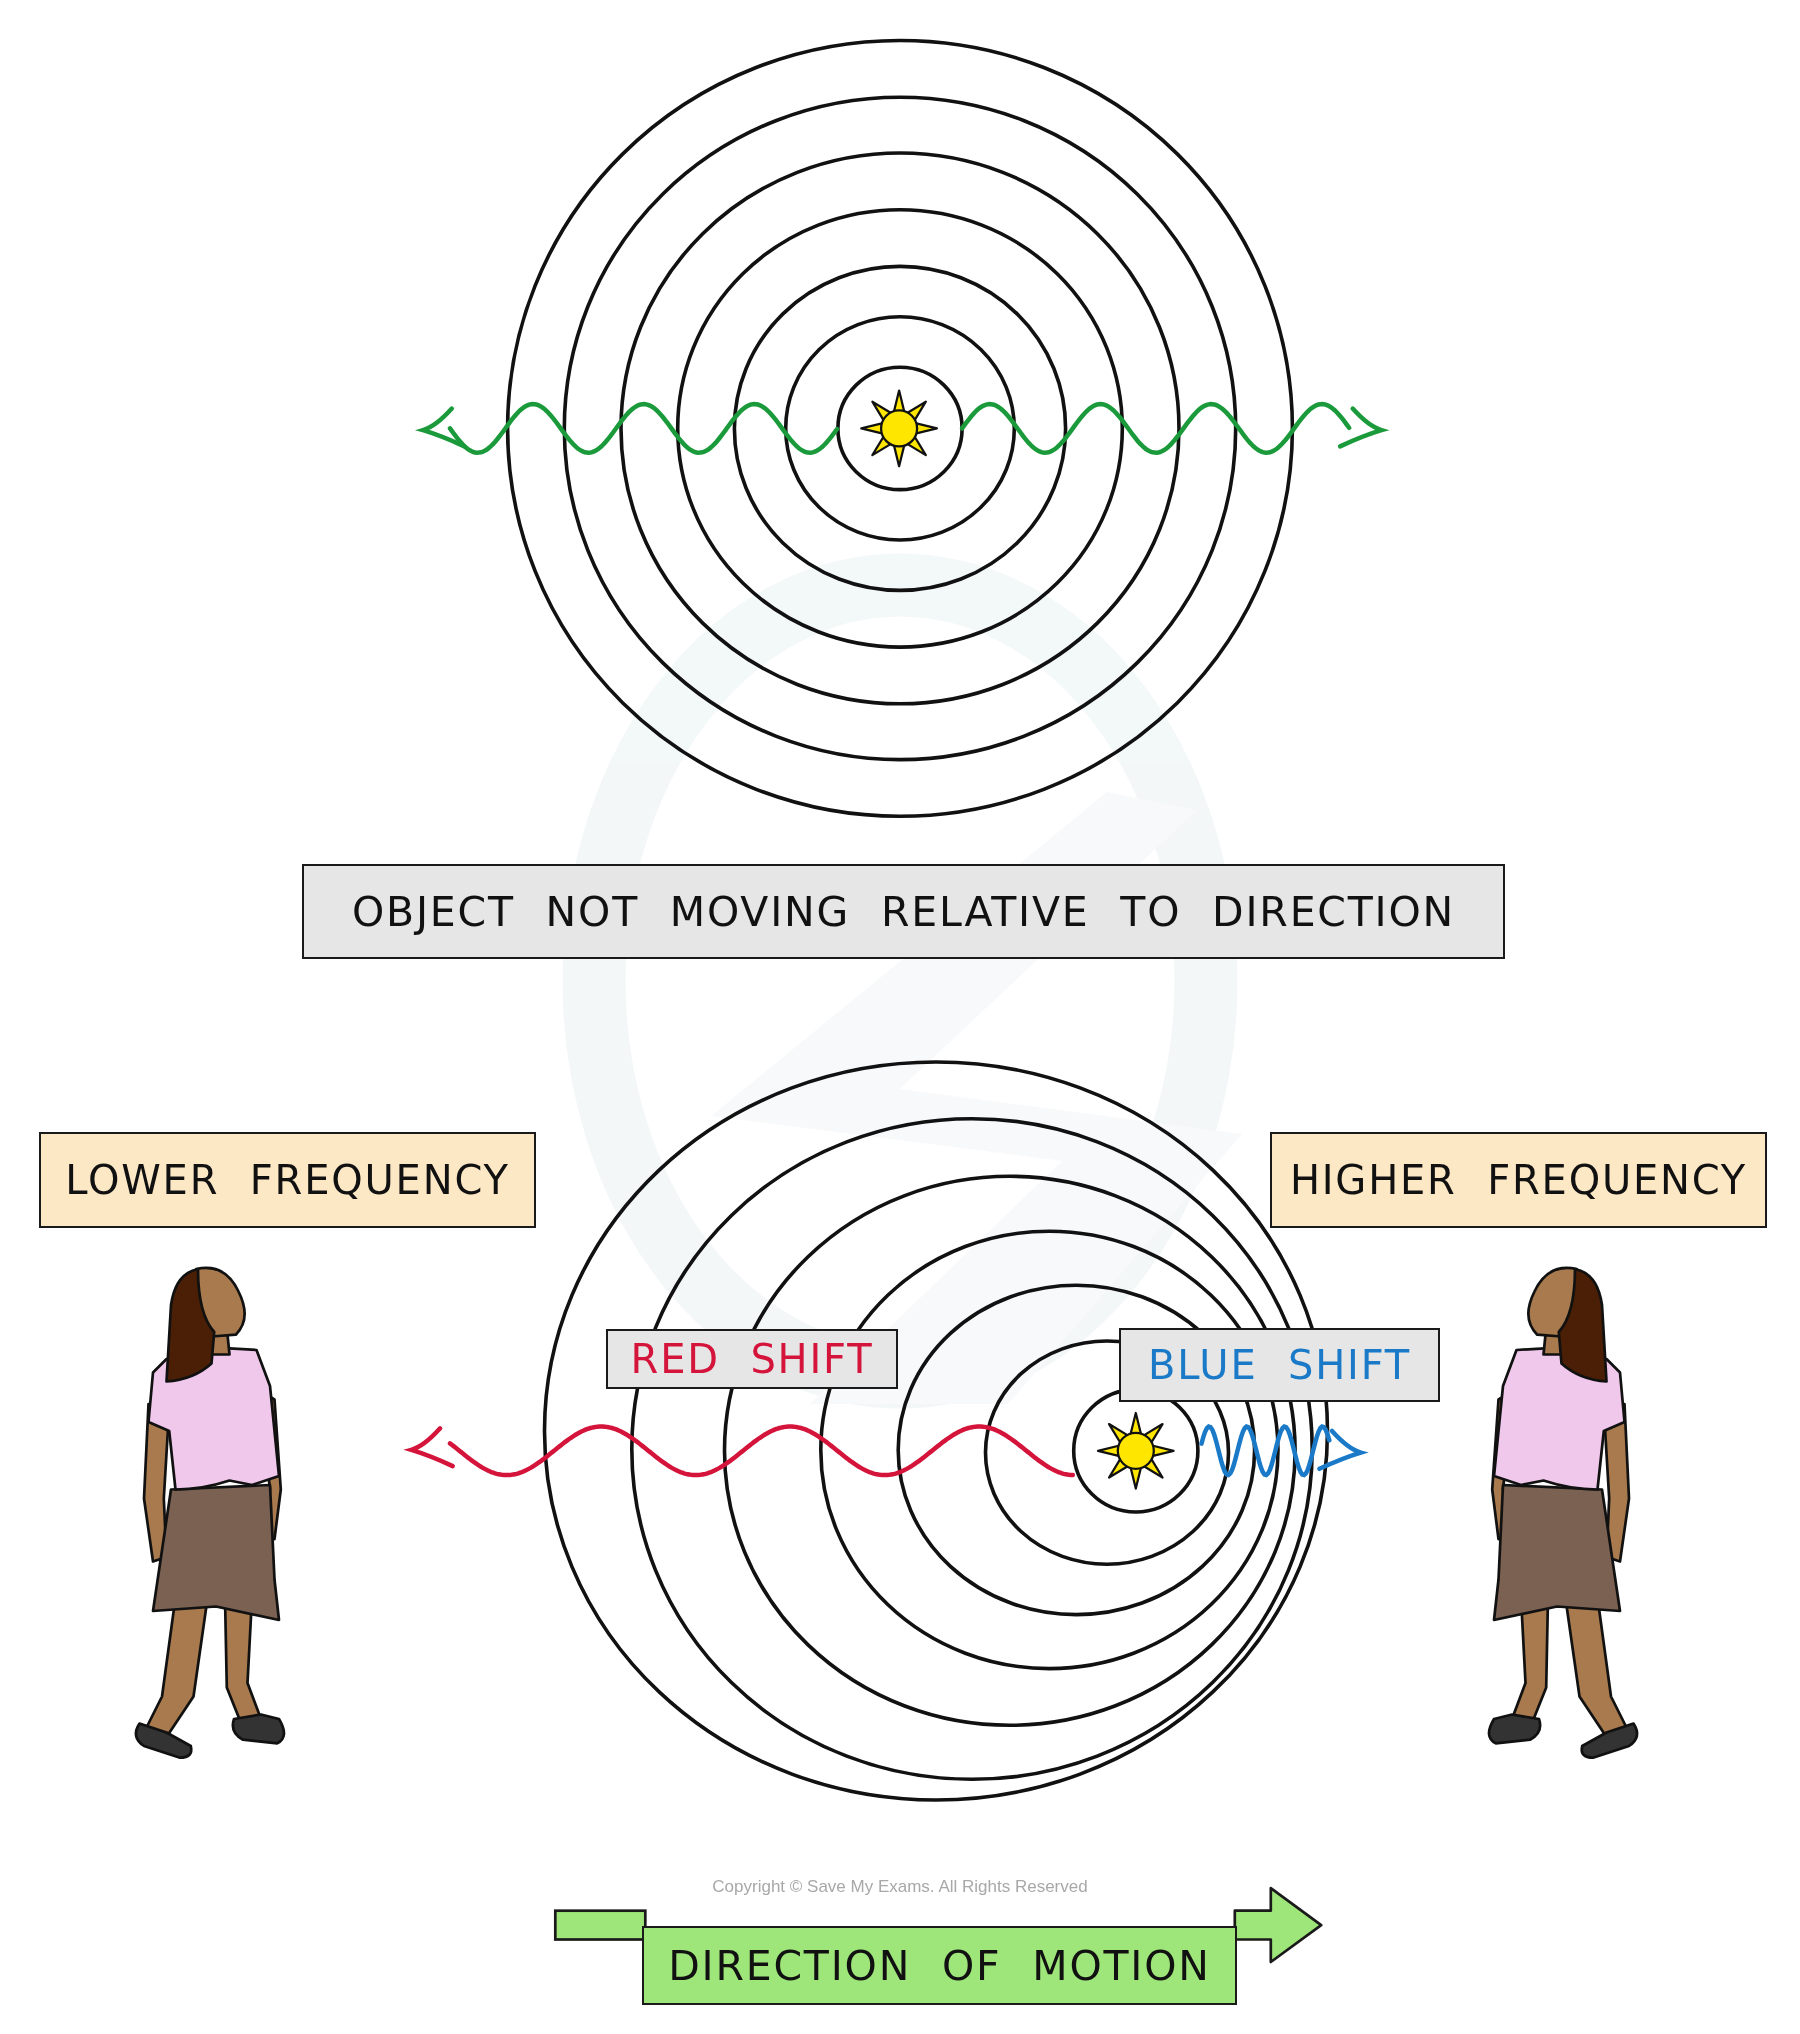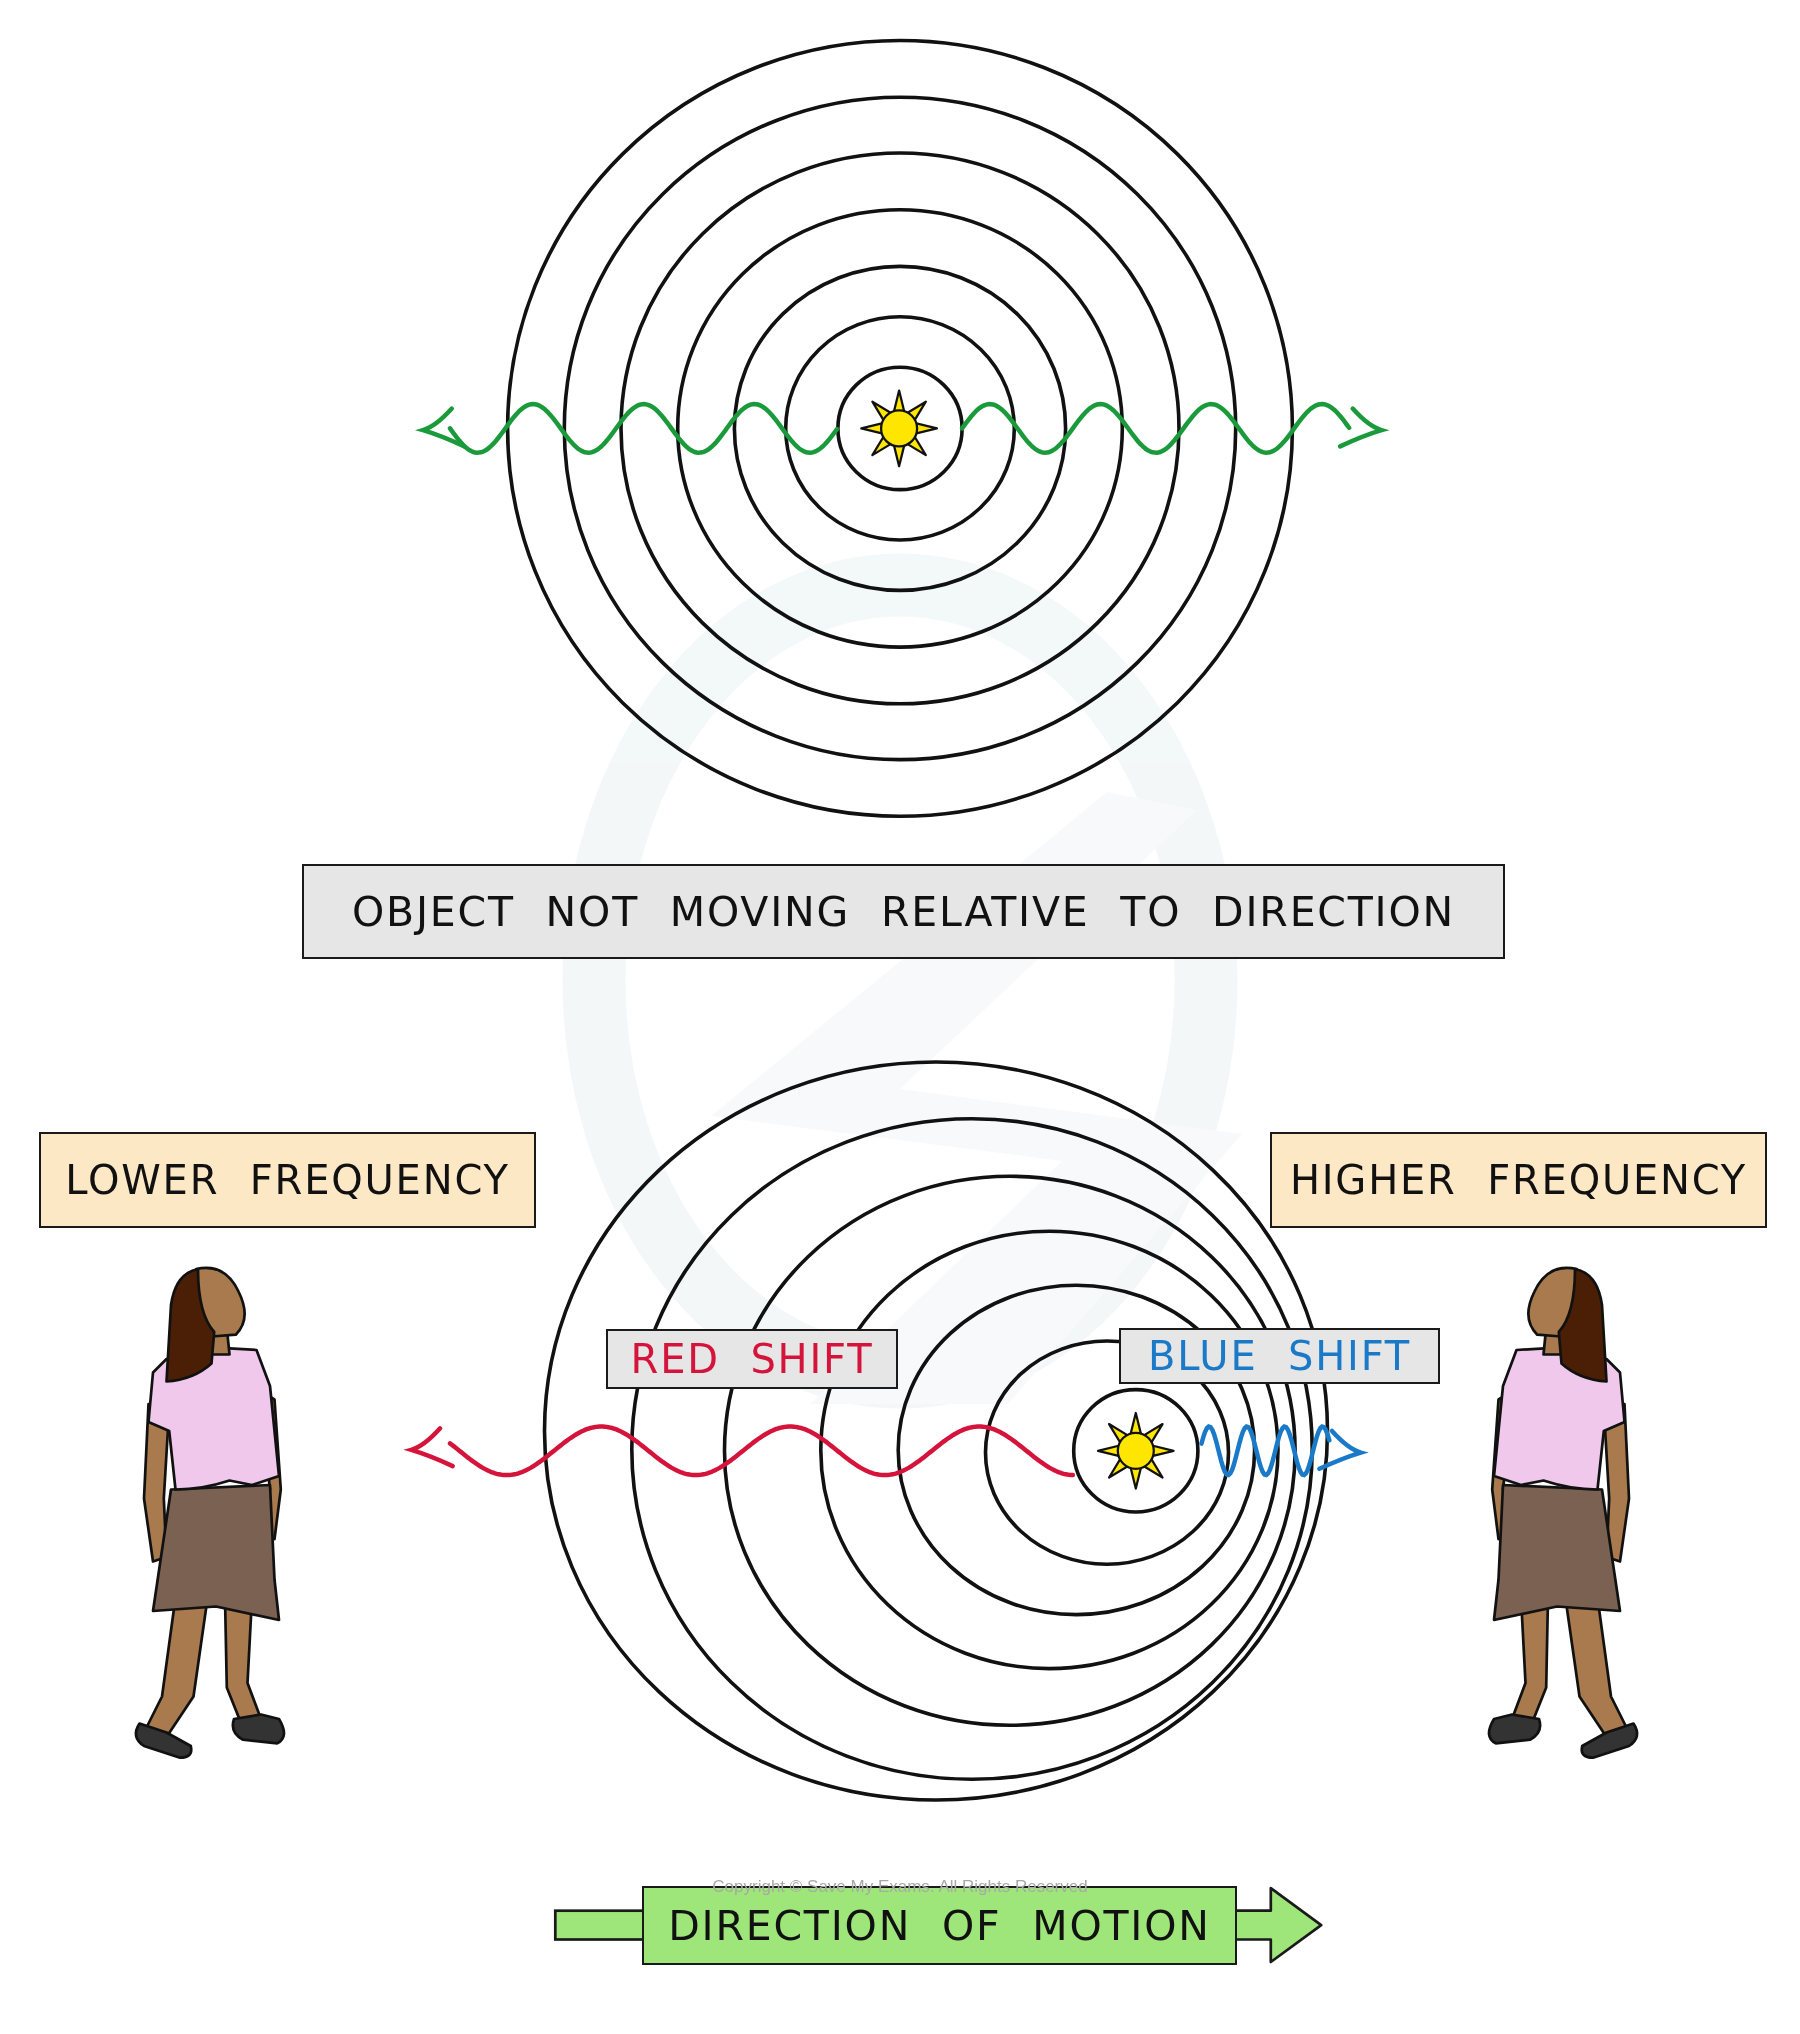--- a/index.html
+++ b/index.html
@@ -10,26 +10,26 @@
     position: absolute; box-sizing: border-box;
     border: 2.7px solid #1a1a1a;
     display: flex; align-items: center; justify-content: center;
     font-family: "DejaVu Sans", sans-serif;
     white-space: pre;
     letter-spacing: 1.8px;
     word-spacing: 16px;
   }
   .gray { background: #e6e6e6; }
   .peach { background: #fde8c6; }
-  .green { background: #9fe67a; }
+  .green { background: #9fe67a; margin-top: 40px; }
   #box-static { left: 302px; top: 864px; width: 1203px; height: 95px; font-size: 41px; color: #111; }
   #box-lower { left: 39px; top: 1132px; width: 497px; height: 96px; font-size: 40px; color: #111; }
   #box-higher { left: 1270px; top: 1132px; width: 497px; height: 96px; font-size: 40px; color: #111; }
   #box-red { left: 606px; top: 1329px; width: 292px; height: 60px; font-size: 40px; }
-  #box-blue { left: 1119px; top: 1328px; width: 321px; height: 56px; font-size: 40px; }
+  #box-blue { left: 1119px; top: 1328px; width: 321px; height: 74px; font-size: 40px; }
   #box-motion { left: 642px; top: 1886px; width: 595px; height: 79px; font-size: 41px; color: #111; }
   #copyright {
     position: absolute; left: 0; width: 1800px; top: 1877px; text-align: center;
     font-family: "Liberation Sans", sans-serif; font-size: 17px; color: #a8a8a8;
   }
 </style>
 </head>
 <body>
 
 <svg id="scene" xmlns="http://www.w3.org/2000/svg" width="1800" height="2034" viewBox="0 0 2000 2260">

